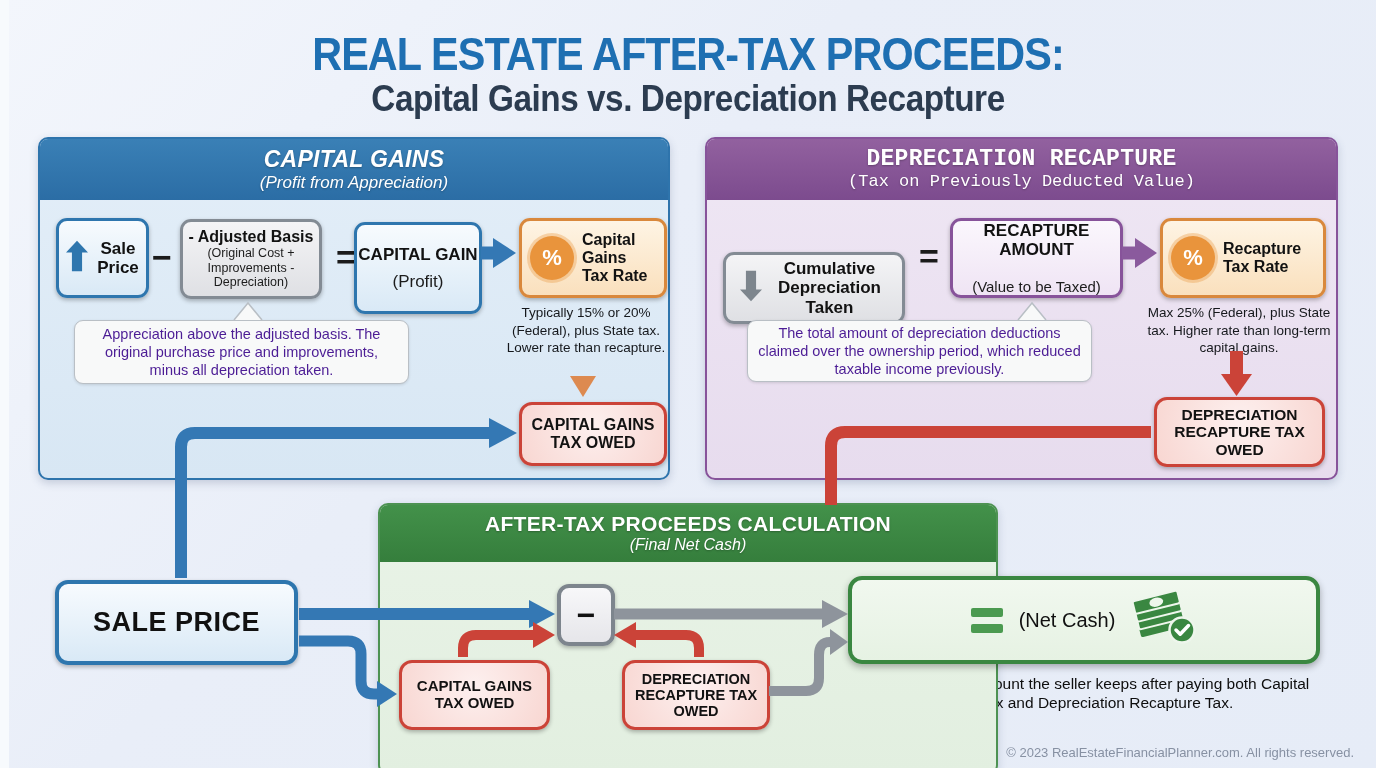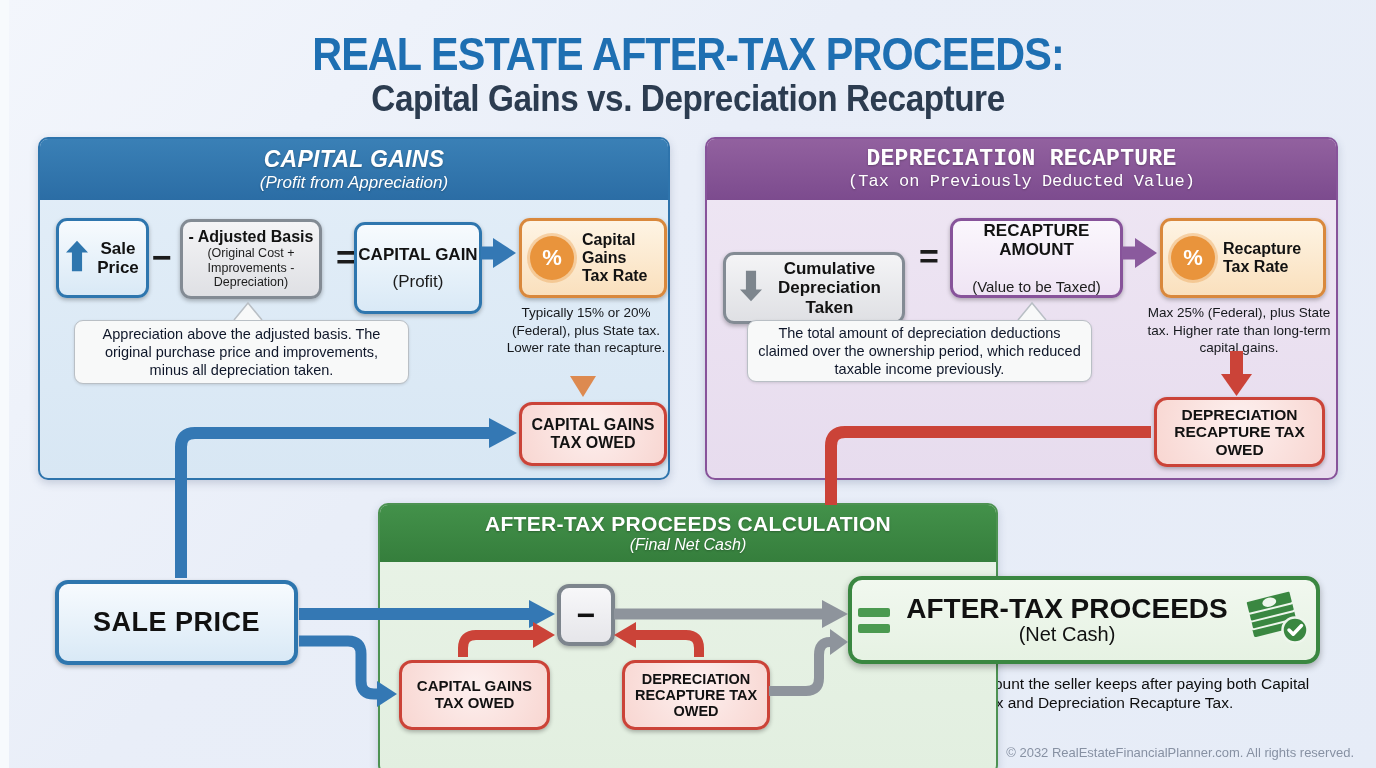--- a/index.html
+++ b/index.html
@@ -59,21 +59,21 @@
   .op{ position:absolute; font-size:34px; font-weight:800; color:#1b1b1b; }
 
   .iconrow{ display:flex; align-items:center; gap:9px; padding:0 8px; }
   .pct-badge{ width:44px; height:44px; border-radius:50%; background:#e9943c;
     color:#fff; font-size:22px; font-weight:700; flex:0 0 auto;
     display:flex; align-items:center; justify-content:center;
     box-shadow:0 0 0 3px rgba(233,148,60,.35); }
 
   .note{ position:absolute; background:#f8f9f9; border:1.5px solid #b9bfc5;
     border-radius:9px; display:flex; align-items:center; justify-content:center;
-    text-align:center; font-size:14.5px; color:#0f172a; line-height:1.25;
+    text-align:center; font-size:14.5px; color:#4c1d95; line-height:1.25;
     padding:16px 10px; box-shadow:0 1px 3px rgba(0,0,0,.12); }
   .rate-note{ position:absolute; text-align:center; font-size:13.5px; color:#15181c;
     line-height:1.3; font-weight:400; }
 
   
   .sale-big{ left:55px; top:580px; width:243px; height:85px; border-width:4px;
     font-size:27px; font-weight:700; color:#111; letter-spacing:.5px; border-radius:13px; }
   .result-big{ left:848px; top:576px; width:472px; height:88px; border:4px solid #3a8741;
     background:linear-gradient(180deg,#f1f8ef,#e6f2e3); border-radius:14px;
     gap:16px; box-shadow:0 3px 7px rgba(0,0,0,.3); }
@@ -209,40 +209,39 @@
   <div class="stand box b-blue sale-big">
     <span>SALE PRICE</span>
   </div>
 
   <div class="stand box result-big">
     <span class="eq-icon">
         <span></span>
         <span></span>
       </span>
     <span style="text-align:center;">
-      <div class="result-title">AFTER-TAX PROCEEDS</div>
       <div class="result-sub">(Net Cash)</div>
     </span>
     <span>
       <svg width="66" height="54" viewBox="0 0 66 54">
         <g transform="rotate(-14 30 26)">
           <rect x="6" y="30" width="46" height="11" rx="2" fill="#3a8741"></rect>
           <rect x="6" y="22" width="46" height="11" rx="2" fill="#3a8741" stroke="#eef6ec" stroke-width="2"></rect>
           <rect x="6" y="14" width="46" height="11" rx="2" fill="#3a8741" stroke="#eef6ec" stroke-width="2"></rect>
           <rect x="6" y="4" width="46" height="13" rx="2" fill="#3a8741" stroke="#eef6ec" stroke-width="2"></rect>
           <ellipse cx="29" cy="10.5" rx="7" ry="4.5" fill="#eef6ec"></ellipse>
         </g>
         <circle cx="51" cy="39" r="12.5" fill="#3a8741" stroke="#eef6ec" stroke-width="2.5"></circle>
         <path d="M45 39 l4.2 4.2 L57.5 34.5" fill="none" stroke="#fff" stroke-width="3.5" stroke-linecap="round" stroke-linejoin="round"></path>
       </svg>
     </span>
   </div>
 
   <div class="caption">The actual cash amount the seller keeps after paying both Capital Gains Tax and Depreciation Recapture Tax.</div>
-  <div class="copyright">© 2032 RealEstateFinancialPlanner.com. All rights reserved.</div>
+  <div class="copyright">© 2023 RealEstateFinancialPlanner.com. All rights reserved.</div>
 
   <svg class="wires" width="1376" height="768" viewBox="0 0 1376 768">
 
     <path d="M181 578 L181 447 Q181 433 195 433 L489 433" fill="none" stroke="#3478b4" stroke-width="12"></path>
     <polygon points="489,418 517,433 489,448" fill="#3478b4"></polygon>
 
     <path d="M299 614 L529 614" fill="none" stroke="#3478b4" stroke-width="12"></path>
     <polygon points="529,600 555,614 529,628" fill="#3478b4"></polygon>
 
     <path d="M299 641 L348 641 Q361 641 361 654 L361 681 Q361 694 374 694 L377 694" fill="none" stroke="#3478b4" stroke-width="11"></path>

